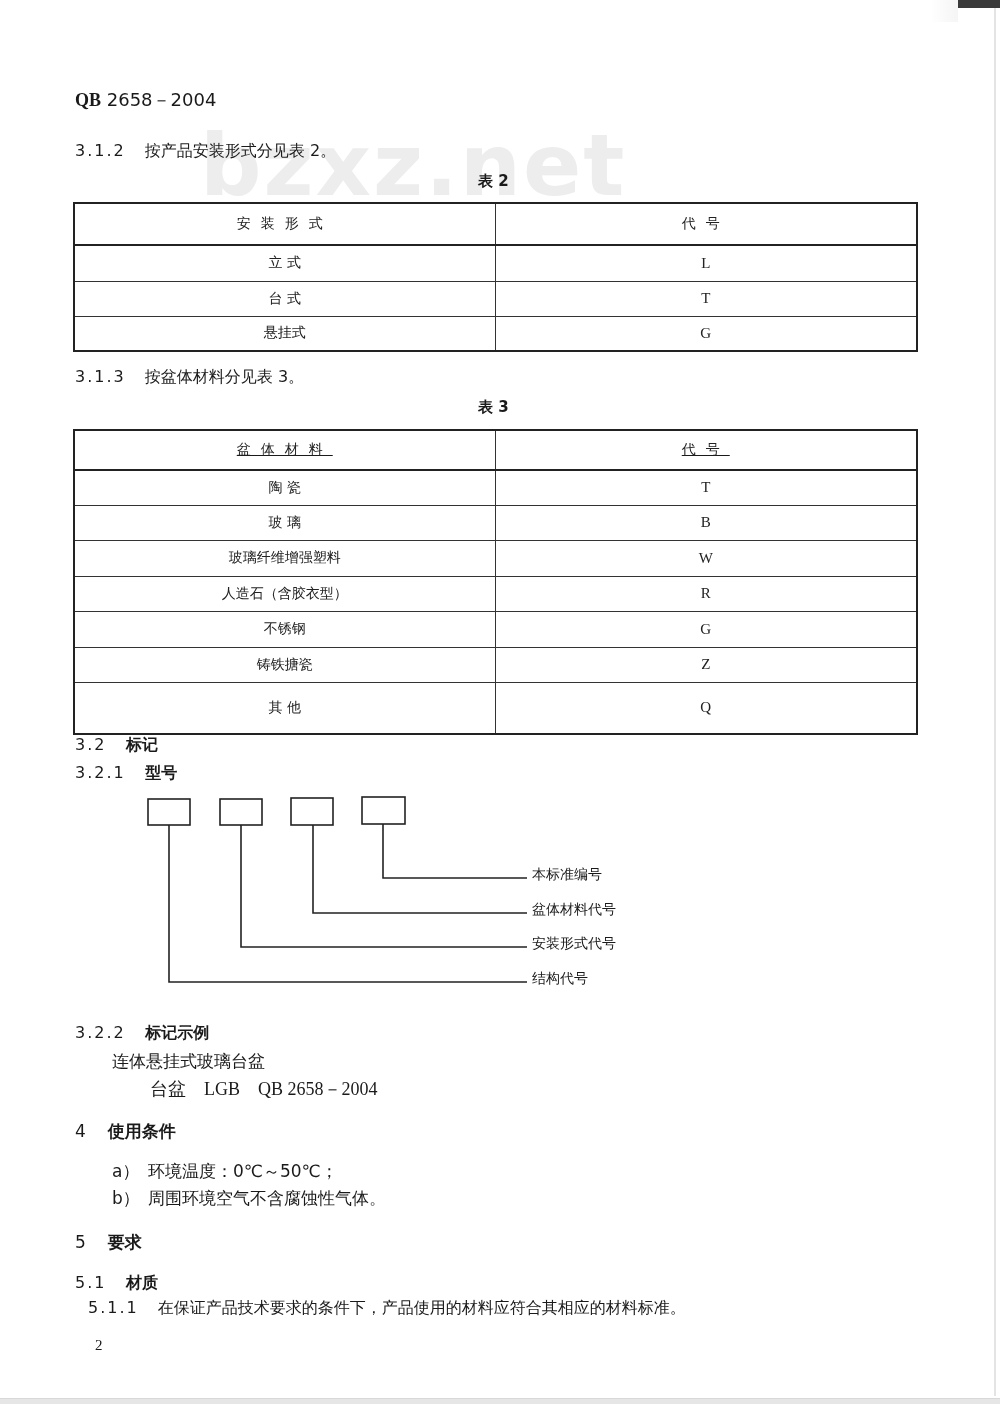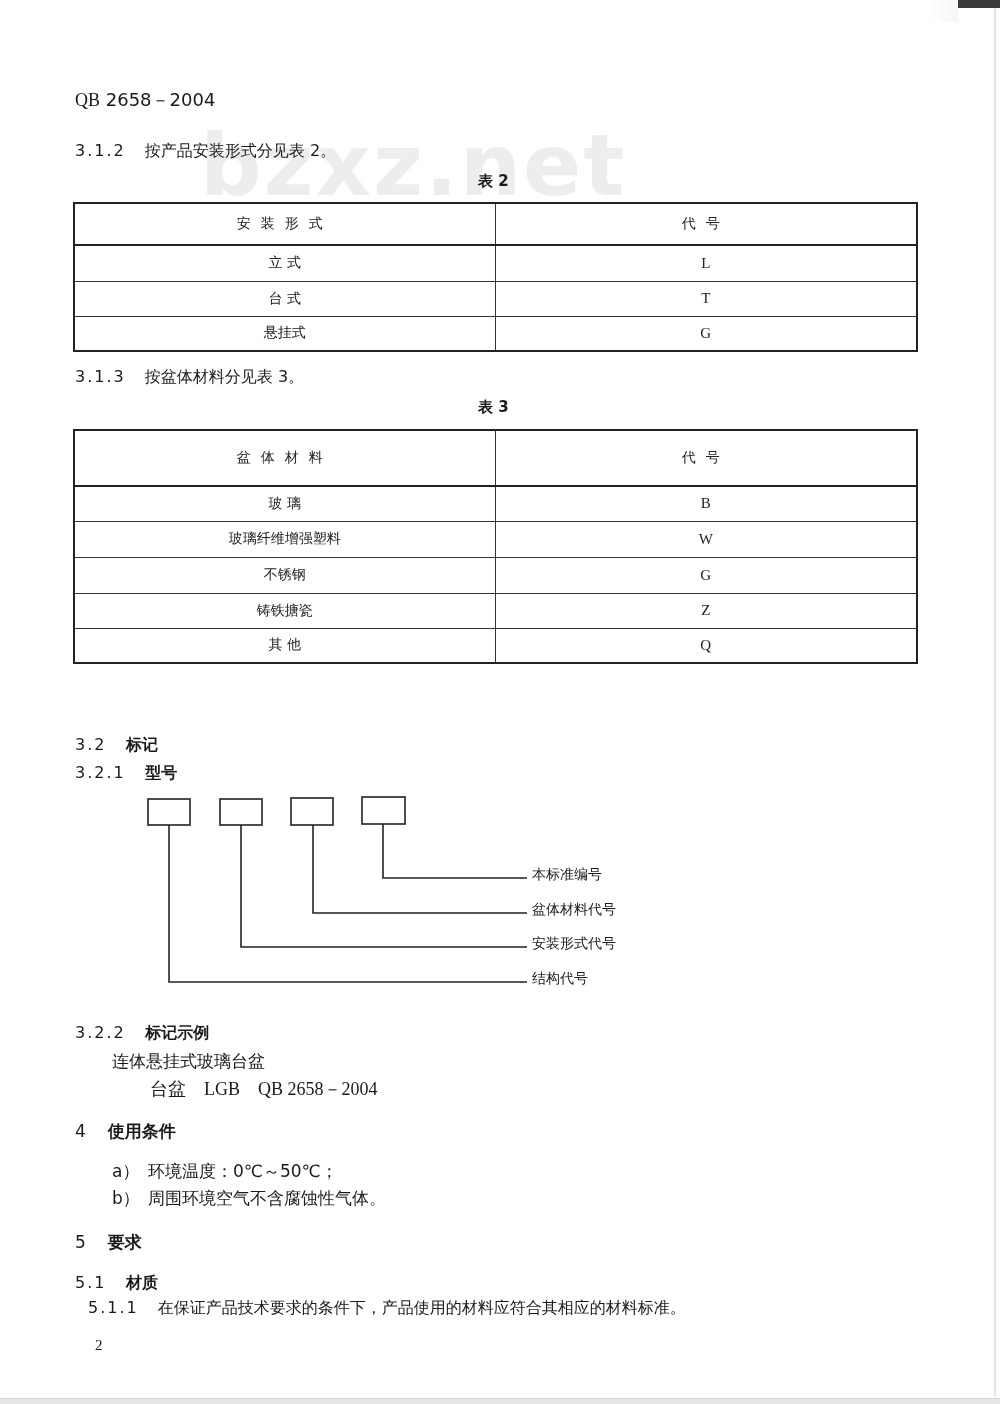--- a/index.html
+++ b/index.html
@@ -14,21 +14,21 @@
   .bottom-bar { position:absolute; left:0; top:1398px; width:1000px; height:6px; background:#e6e6e6; border-top:1px solid #d8d8d8; }
 
   .watermark {
     position:absolute; left:200px; top:122px; font-family:"DejaVu Sans", sans-serif;
     font-weight:bold; font-size:86px; letter-spacing:2px; color:#ededed; line-height:1; z-index:0;
   }
   .txt { position:absolute; white-space:nowrap; z-index:1; }
   .sans { font-family:"DejaVu Sans", sans-serif; }
   .serif { font-family:"Liberation Serif", "DejaVu Serif", serif; }
   .std-code { left:75px; top:88px; font-size:18px; }
-  .std-code b { font-family:"Liberation Serif", serif; font-weight:normal; }
+  .std-code b { font-family:"Liberation Serif", serif; font-weight:bold; }
   .clause { font-size:16px; }
   .clause .num { display:inline-block; letter-spacing:2px; margin-right:14px; }
   .caption { font-size:15px; font-weight:bold; }
 
   table.doc-table {
     position:absolute; border-collapse:collapse; z-index:1;
     border:2px solid #222; table-layout:fixed;
   }
   table.doc-table td {
     border:1px solid #333; text-align:center; font-size:14px; padding:0; color:#222;
@@ -92,41 +92,49 @@
   <span>按盆体材料分见表 3。</span>
 </div>
 <div class="txt caption" style="left:478px; top:398px;">表 3</div>
 
 <table class="doc-table" style="left:73px; top:429px; width:843px;">
   <colgroup>
       <col style="width:421px">
       <col style="width:422px">
     </colgroup>
   <tbody>
-      <tr class="head" style="height:56px;">
+      <tr class="head" style="height:40px;text-decoration:underline;">
     <td>盆体材料</td>
     <td>代号</td>
+  </tr>
+  <tr style="height:35px;">
+    <td>陶 瓷</td>
+    <td class="code">T</td>
   </tr>
   <tr style="height:35px;">
     <td>玻 璃</td>
     <td class="code">B</td>
   </tr>
   <tr style="height:36px;">
     <td>玻璃纤维增强塑料</td>
     <td class="code">W</td>
   </tr>
+  <tr style="height:35px;">
+    <td>人造石（含胶衣型）</td>
+    <td class="code">R</td>
+  </tr>
   <tr style="height:36px;">
     <td>不锈钢</td>
     <td class="code">G</td>
   </tr>
   <tr style="height:35px;">
     <td>铸铁搪瓷</td>
     <td class="code">Z</td>
   </tr>
-  <tr style="height:35px;">
+  <tr style="height:52px;">
     <td>其 他</td>
     <td class="code">Q</td>
   </tr>
 </tbody>
   </table>
 
 <div class="txt clause" style="left:75px; top:735px; font-weight:bold;">
   <span class="num" style="font-weight:normal;">3.2</span>
   <span>标记</span>
 </div>

